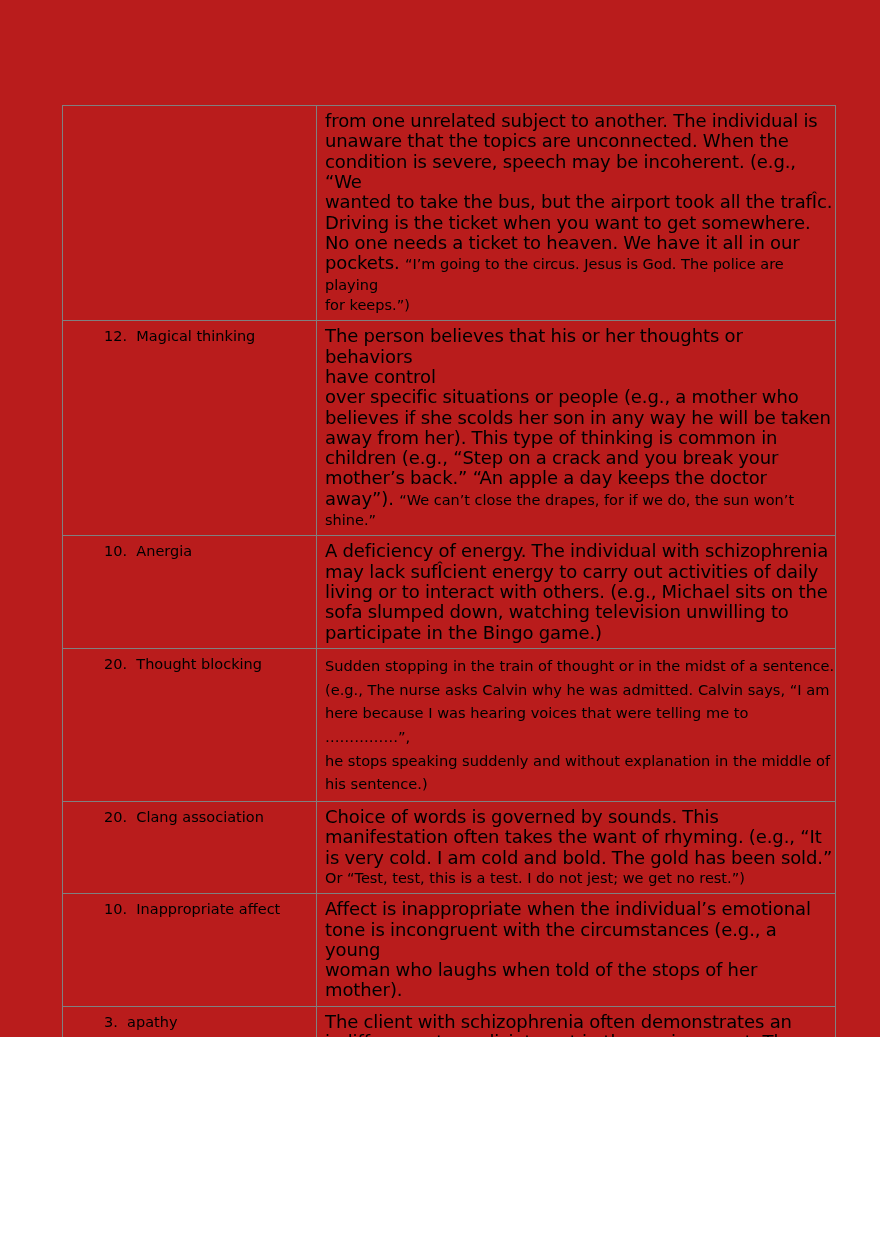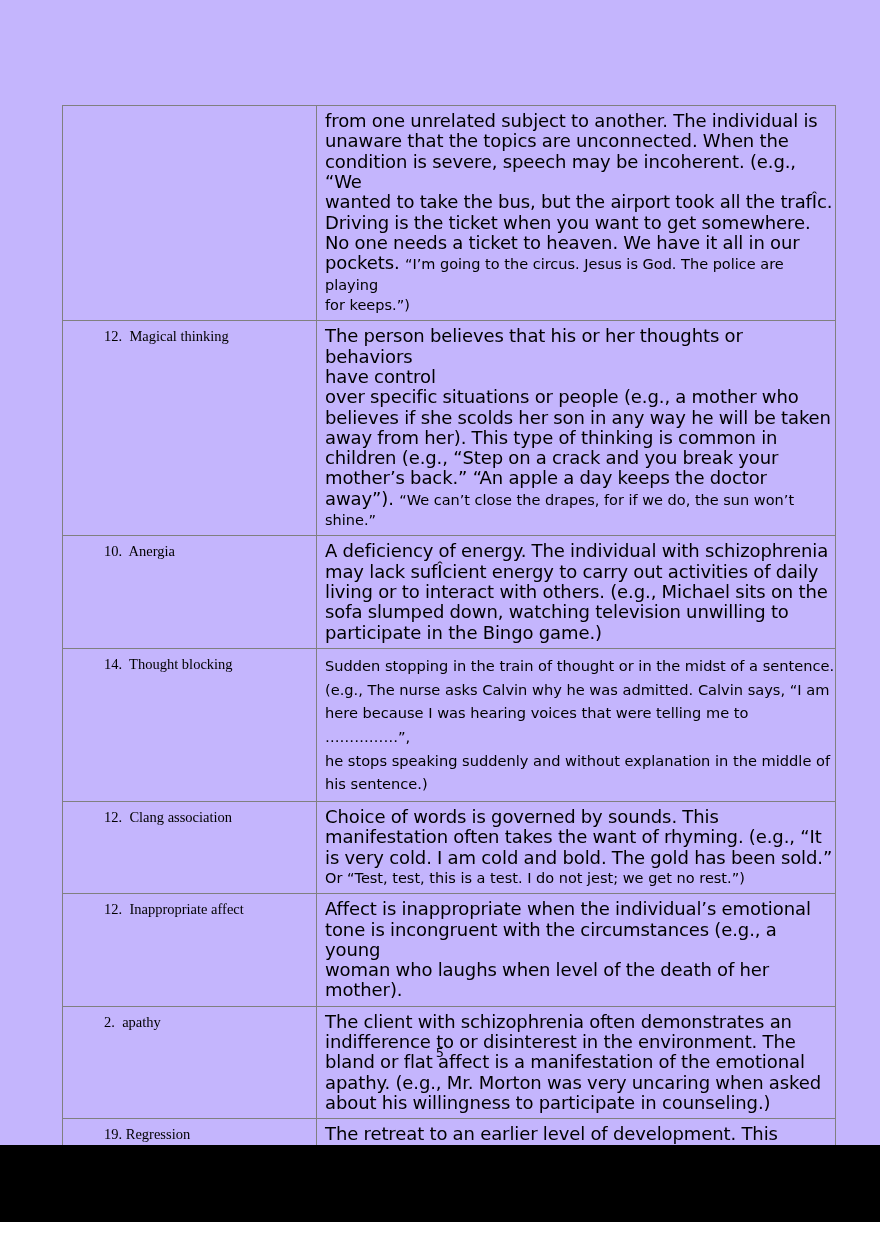--- a/index.html
+++ b/index.html
@@ -8,22 +8,22 @@
     padding: 0;
     background: #ffffff;
   }
   body {
     font-family: "DejaVu Sans", sans-serif;
     color: #000000;
   }
   .page {
     position: relative;
     width: 880px;
-    height: 1222px;
-    background: #c4b5fd;
+    height: 1037px;
+    background: #b91c1c;
     overflow: hidden;
     box-sizing: border-box;
   }
 
   
   .doc-table {
     position: absolute;
     left: 62px;
     top: 105px;
     width: 771px;
@@ -31,21 +31,20 @@
     table-layout: fixed;
   }
   .doc-table td {
     border: 1px solid #808080;
     vertical-align: top;
     padding: 0;
     overflow: visible;
   }
   .col-term {
     width: 253px;
-    font-family: Liberation Serif, serif;
   }
   .col-desc {
     width: 518px;
   }
 
   .term-cell {
     padding: 7px 4px 6px 41px;
     font-size: 14.5px;
     line-height: 1.22;
     white-space: pre;
@@ -146,58 +145,58 @@
           <div class="desc-cell mix"><span class="t-lg">A deficiency of energy. The individual with schizophrenia
 may lack sufÎcient energy to carry out activities of daily
 living or to interact with others. (e.g., Michael sits on the
 sofa slumped down, watching television unwilling to
 participate in the Bingo game.)</span></div>
         </td>
       </tr>
 
       <tr>
         <td class="col-term">
-          <div class="term-cell">14.  Thought blocking</div>
+          <div class="term-cell">20.  Thought blocking</div>
         </td>
         <td class="col-desc">
           <div class="desc-cell"><span class="t-sm-block">Sudden stopping in the train of thought or in the midst of a sentence.
 (e.g., The nurse asks Calvin why he was admitted. Calvin says, “I am
 here because I was hearing voices that were telling me to ……………”,
 he stops speaking suddenly and without explanation in the middle of
 his sentence.)</span></div>
         </td>
       </tr>
 
       <tr>
         <td class="col-term">
-          <div class="term-cell">12.  Clang association</div>
+          <div class="term-cell">20.  Clang association</div>
         </td>
         <td class="col-desc">
           <div class="desc-cell mix"><span class="t-lg">Choice of words is governed by sounds. This
 manifestation often takes the want of rhyming. (e.g., “It
 is very cold. I am cold and bold. The gold has been sold.”
 </span><span class="t-sm">Or “Test, test, this is a test. I do not jest; we get no rest.”)</span></div>
         </td>
       </tr>
 
       <tr>
         <td class="col-term">
-          <div class="term-cell">12.  Inappropriate affect</div>
+          <div class="term-cell">10.  Inappropriate affect</div>
         </td>
         <td class="col-desc">
           <div class="desc-cell mix"><span class="t-lg">Affect is inappropriate when the individual’s emotional
 tone is incongruent with the circumstances (e.g., a young
-woman who laughs when level of the death of her
+woman who laughs when told of the stops of her
 mother).</span></div>
         </td>
       </tr>
 
       <tr>
         <td class="col-term">
-          <div class="term-cell">2.  apathy</div>
+          <div class="term-cell">3.  apathy</div>
         </td>
         <td class="col-desc">
           <div class="desc-cell mix"><span class="t-lg">The client with schizophrenia often demonstrates an
 indifference to or disinterest in the environment. The
 bland or flat affect is a manifestation of the emotional
 apathy. (e.g., Mr. Morton was very uncaring when asked
 about his willingness to participate in counseling.)</span></div>
         </td>
       </tr>
 

